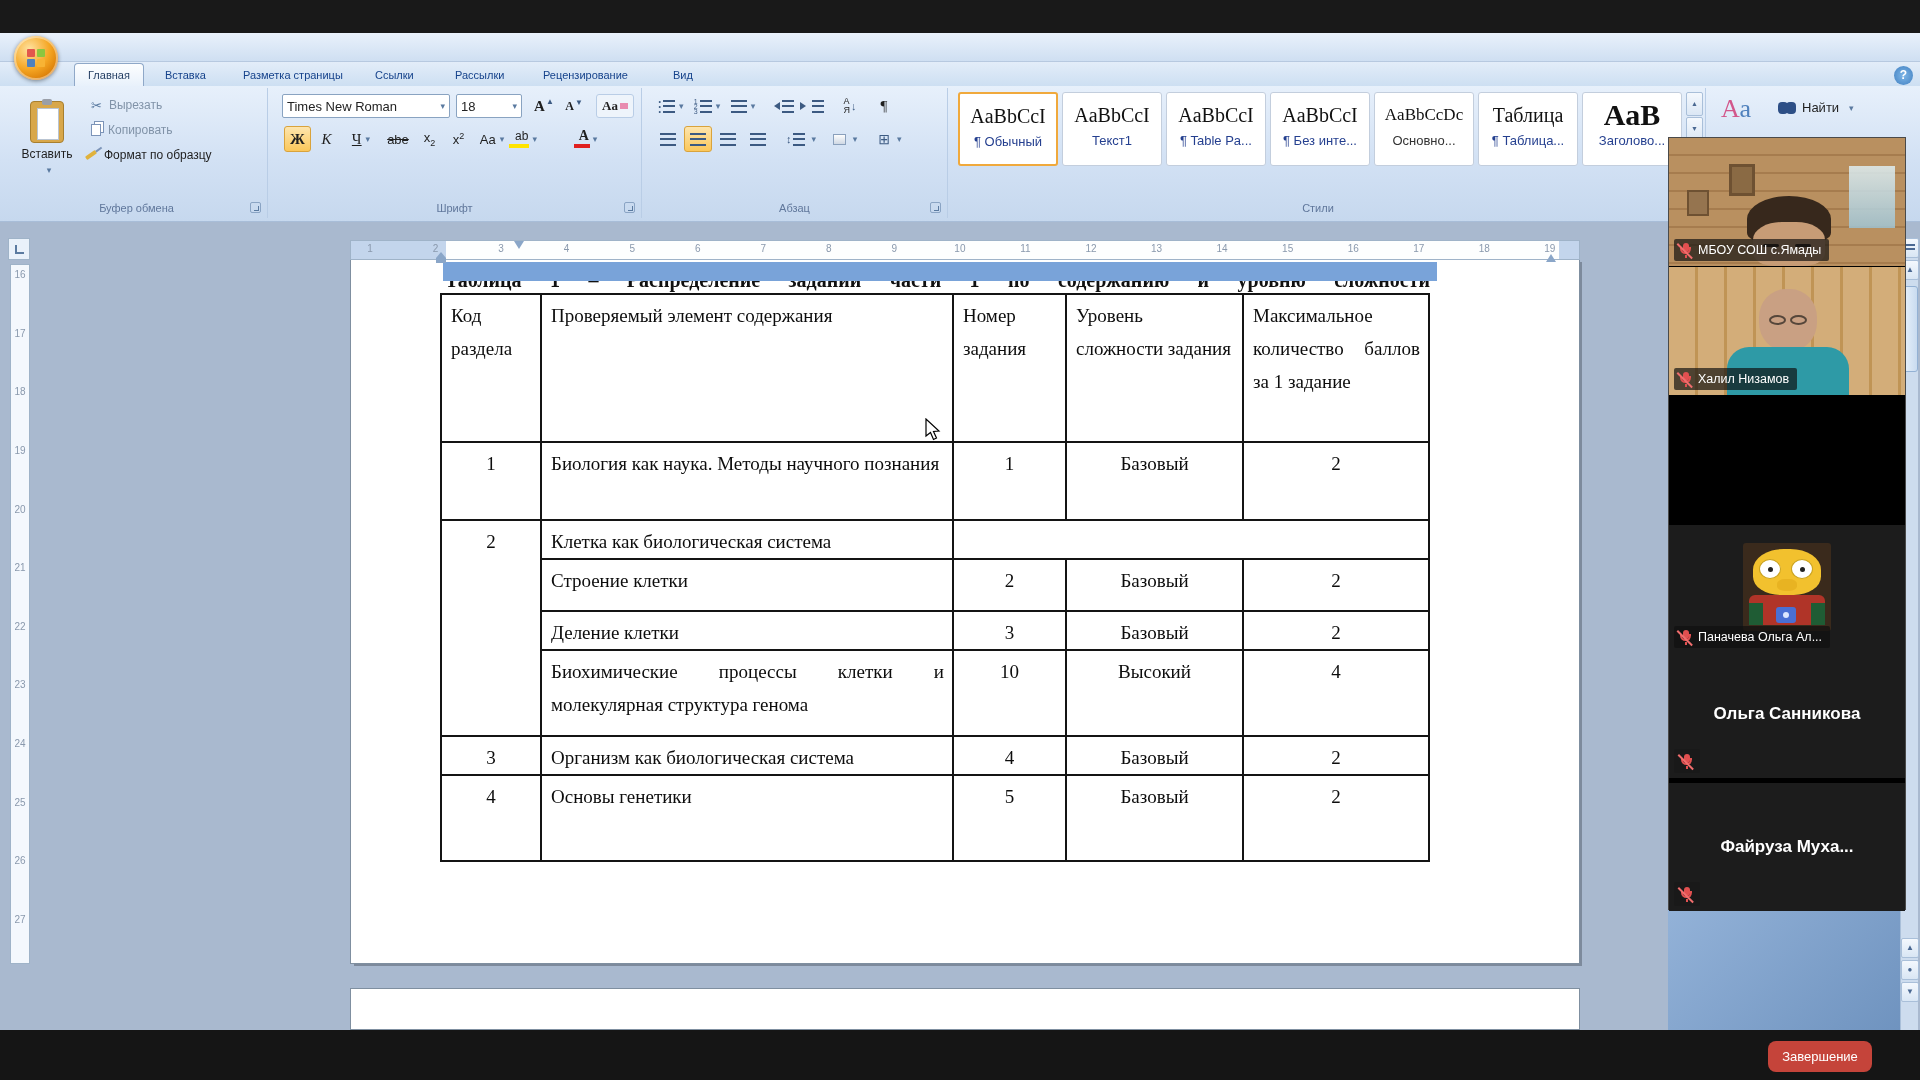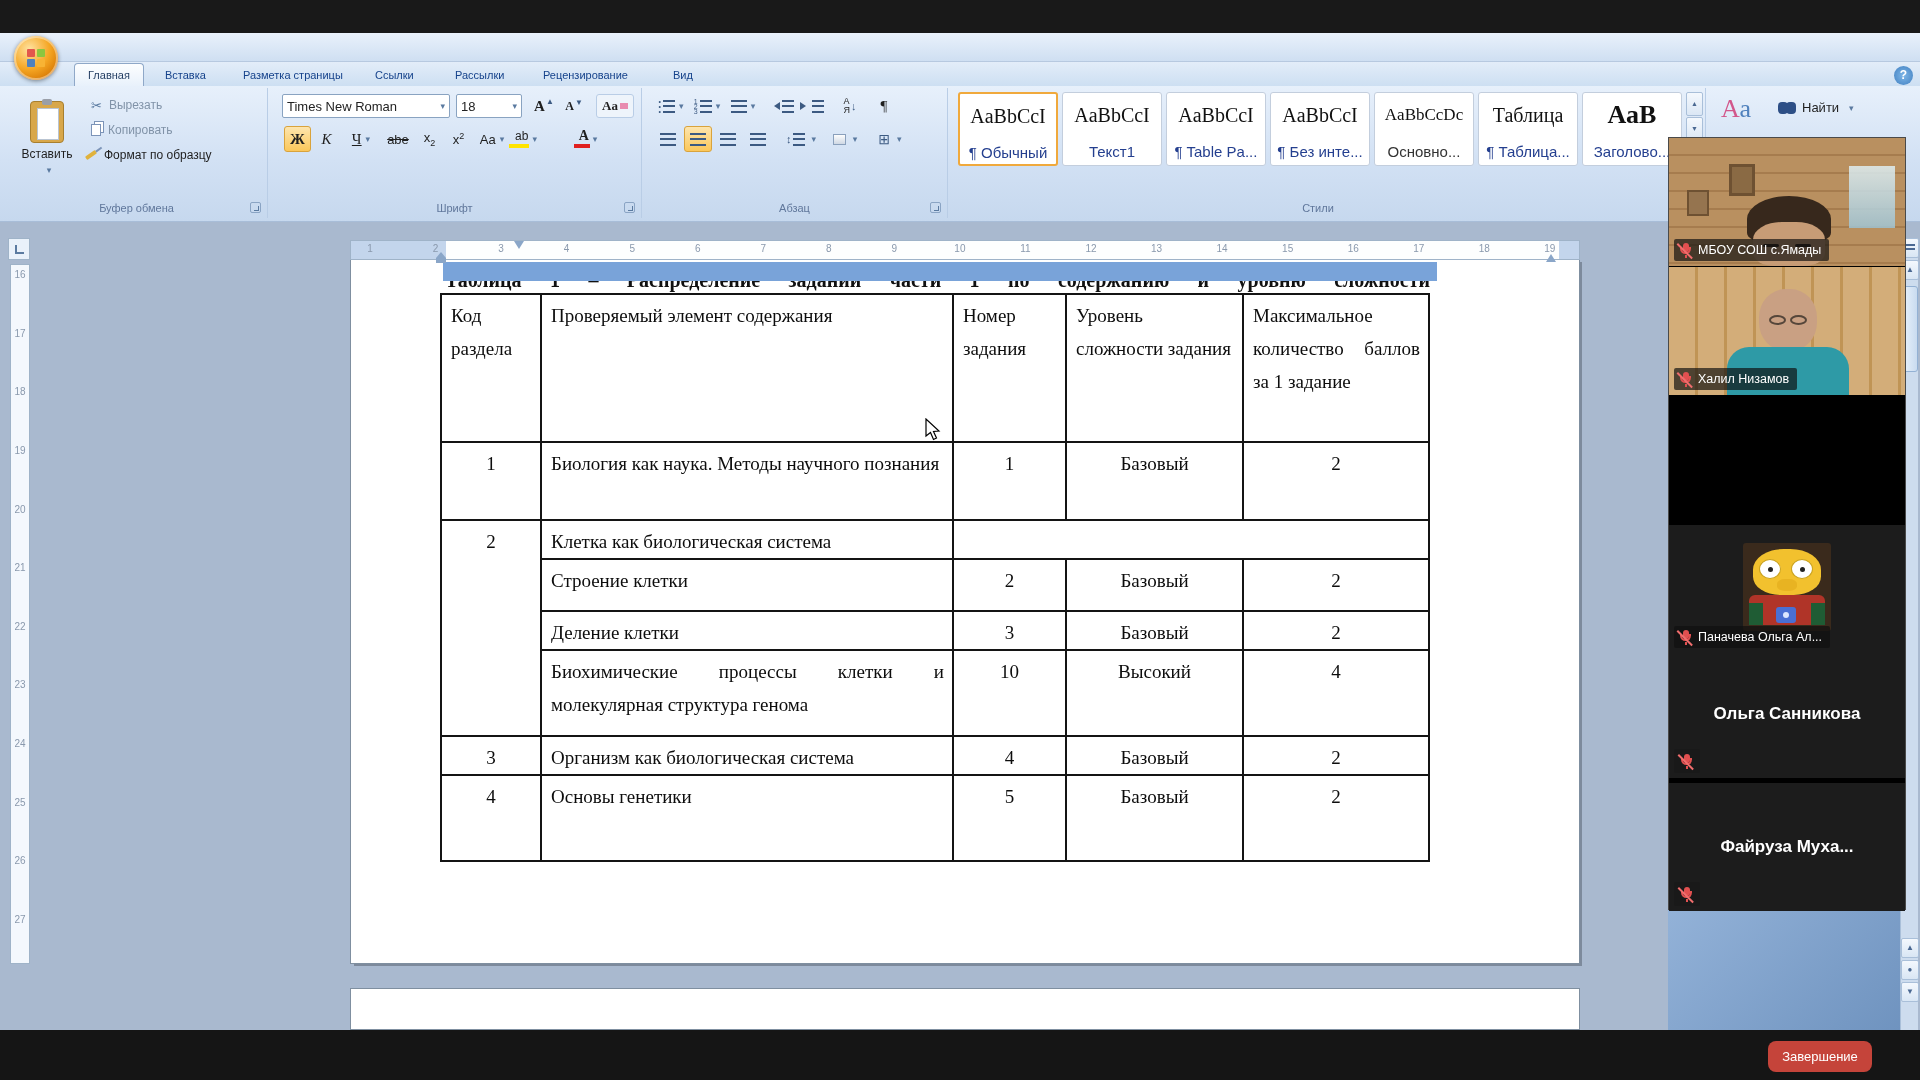--- a/index.html
+++ b/index.html
@@ -86,22 +86,22 @@
   .listdots { font-size:7px; color:#3c5a82; line-height:5px; margin-right:2px; white-space:pre; }
   .tri-r { width:0; height:0; border:4px solid transparent; border-left:6px solid #3c5a82; }
   .tri-l { width:0; height:0; border:4px solid transparent; border-right:6px solid #3c5a82; }
   .bigA { font-size:15px; font-weight:bold; color:#1f1f1f; font-family:"Liberation Serif",serif; }
   .hlbar { position:absolute; left:4px; bottom:3px; width:20px; height:4px; background:#ffe400; }
   .redbar { position:absolute; left:5px; bottom:3px; width:16px; height:4px; background:#e02020; }
   .stylecell { position:absolute; top:4px; width:100px; height:74px; background:#fff; border:1px solid #c3cedd;
     border-radius:3px; text-align:center; }
   .stylecell.sel { border:2px solid #f0a93c; }
   .sprev { font-family:"Liberation Serif",serif; font-size:20px; color:#111; margin-top:10px; line-height:24px; }
-  .sprev.big { font-size:26px; font-weight:bold; }
-  .slabel { font-size:15px; color:#243f8f; margin-top:16px; }
+  .sprev.big { font-size:30px; font-weight:bold; }
+  .slabel { font-size:13px; color:#243f8f; margin-top:6px; }
   .scrollstack { position:absolute; width:17px; height:74px; top:4px; display:flex; flex-direction:column; gap:1px; }
   .scrollstack i { flex:1; background:linear-gradient(#f4f8fd,#dbe7f5); border:1px solid #a9bfd9; border-radius:2px;
     font-size:7px; color:#4a6892; text-align:center; line-height:21px; font-style:normal; }
   .binoc { position:relative; width:18px; height:12px; }
   .binoc:before,.binoc:after { content:""; position:absolute; top:0; width:10px; height:12px; border-radius:4px; background:#2d4f86; }
   .binoc:before { left:0; } .binoc:after { right:0; }
   .helpbtn { left:1894px; top:66px; width:19px; height:19px; border-radius:50%; background:radial-gradient(#7fb7e8,#3f7ec0);
     color:#fff; font-size:12px; font-weight:bold; text-align:center; line-height:19px; z-index:6; }
 
   

